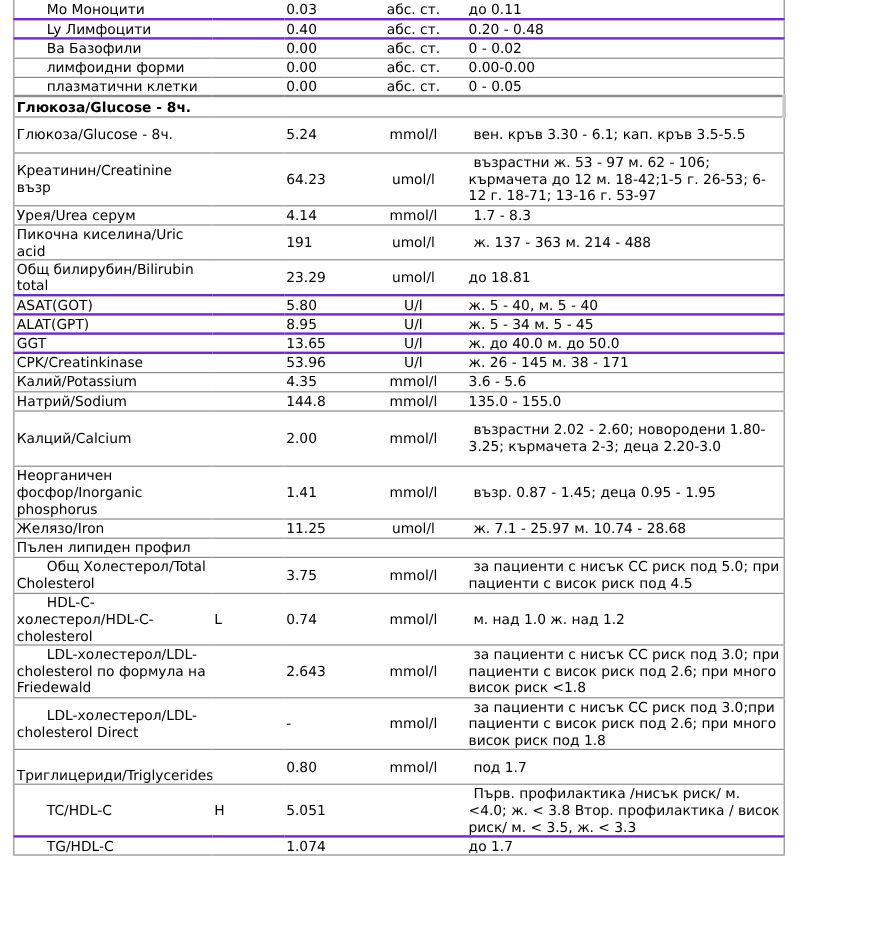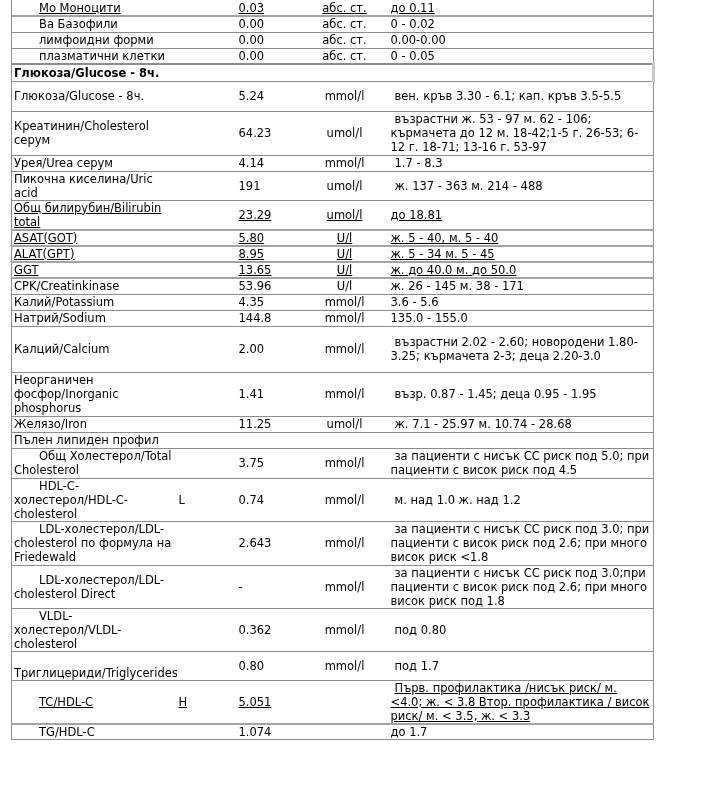--- a/index.html
+++ b/index.html
@@ -3,21 +3,21 @@
 <meta charset="utf-8">
 <style>
   html, body { margin: 0; padding: 0; background: #ffffff; }
   body { width: 725px; height: 786px; overflow: hidden; position: relative;
          font-family: "DejaVu Sans", sans-serif; font-size: 11.5px; color: #000; }
   #lab-table { position: absolute; left: 11px; top: 0; width: 642px;
                border-collapse: collapse; table-layout: fixed;
                border-left: 1px solid #8c8c8c; border-right: 1px solid #8c8c8c; }
   #lab-table td { padding: 0 2px; border-bottom: 1px solid #8c8c8c; line-height: 14px;
                   vertical-align: middle; overflow: hidden; }
-  #lab-table tr.thick td { border-bottom: 2px solid #a3a3a3; text-decoration: underline; }
+  #lab-table tr.thick td { border-bottom: 2px solid #6d28d9; }
   col.c-name { width: 165px; }
   col.c-flag { width: 60px; }
   col.c-val  { width: 68px; }
   col.c-unit { width: 80px; }
   col.c-ref  { width: 269px; }
   td.name.indent { text-indent: 25px; }
   td.val { padding-right: 10px !important; }
   td.unit { text-align: center; }
   td.ref { padding-left: 6px !important; }
   td.ref.indented { text-indent: 4px; }
@@ -37,20 +37,27 @@
       <col class="c-ref">
   </colgroup>
   <tbody id="lab-body">
       <tr class="thick" style="height: 16px;">
         <td class="name indent">Мо Моноцити</td>
         <td class="flag"></td>
         <td class="val">0.03</td>
         <td class="unit">абс. ст.</td>
         <td class="ref">до 0.11</td>
       </tr>
+      <tr class="thick" style="height: 16px;">
+        <td class="name indent">Ly Лимфоцити</td>
+        <td class="flag"></td>
+        <td class="val">0.40</td>
+        <td class="unit">абс. ст.</td>
+        <td class="ref">0.20 - 0.48</td>
+      </tr>
       <tr style="height: 16px;">
         <td class="name indent">Ва Базофили</td>
         <td class="flag"></td>
         <td class="val">0.00</td>
         <td class="unit">абс. ст.</td>
         <td class="ref">0 - 0.02</td>
       </tr>
       <tr style="height: 16px;">
         <td class="name indent">лимфоидни форми</td>
         <td class="flag"></td>
@@ -69,21 +76,21 @@
         <td colspan="5" class="sec-cell">Глюкоза/Glucose - 8ч.</td>
       </tr>
       <tr style="height: 30px;">
         <td class="name">Глюкоза/Glucose - 8ч.</td>
         <td class="flag"></td>
         <td class="val">5.24</td>
         <td class="unit">mmol/l</td>
         <td class="ref indented">вен. кръв 3.30 - 6.1; кап. кръв 3.5-5.5</td>
       </tr>
       <tr style="height: 44px;">
-        <td class="name">Креатинин/Cholesterol серум</td>
+        <td class="name">Креатинин/Creatinine възр</td>
         <td class="flag"></td>
         <td class="val">64.23</td>
         <td class="unit">umol/l</td>
         <td class="ref indented">възрастни ж. 53 - 97 м. 62 - 106; кърмачета до 12 м. 18-42;1-5 г. 26-53; 6-12 г. 18-71; 13-16 г. 53-97</td>
       </tr>
       <tr style="height: 16px;">
         <td class="name">Урея/Urea серум</td>
         <td class="flag"></td>
         <td class="val">4.14</td>
         <td class="unit">mmol/l</td>
@@ -189,27 +196,20 @@
         <td class="val">2.643</td>
         <td class="unit">mmol/l</td>
         <td class="ref indented">за пациенти с нисък СС риск под 3.0; при пациенти с висок риск под 2.6; при много висок риск &lt;1.8</td>
       </tr>
       <tr style="height: 42px; margin-left: 24px;">
         <td class="name indent">LDL-холестерол/LDL-cholesterol Direct</td>
         <td class="flag"></td>
         <td class="val">-</td>
         <td class="unit">mmol/l</td>
         <td class="ref indented">за пациенти с нисък СС риск под 3.0;при пациенти с висок риск под 2.6; при много висок риск под 1.8</td>
-      </tr>
-      <tr style="height: 30px;">
-        <td class="name indent">VLDL-холестерол/VLDL-cholesterol</td>
-        <td class="flag"></td>
-        <td class="val">0.362</td>
-        <td class="unit">mmol/l</td>
-        <td class="ref indented">под 0.80</td>
       </tr>
       <tr style="height: 29px;">
         <td class="name" style="vertical-align: bottom;">Триглицериди/Triglycerides</td>
         <td class="flag"></td>
         <td class="val">0.80</td>
         <td class="unit">mmol/l</td>
         <td class="ref indented">под 1.7</td>
       </tr>
       <tr class="thick" style="height: 43px;">
         <td class="name indent">TC/HDL-C</td>

